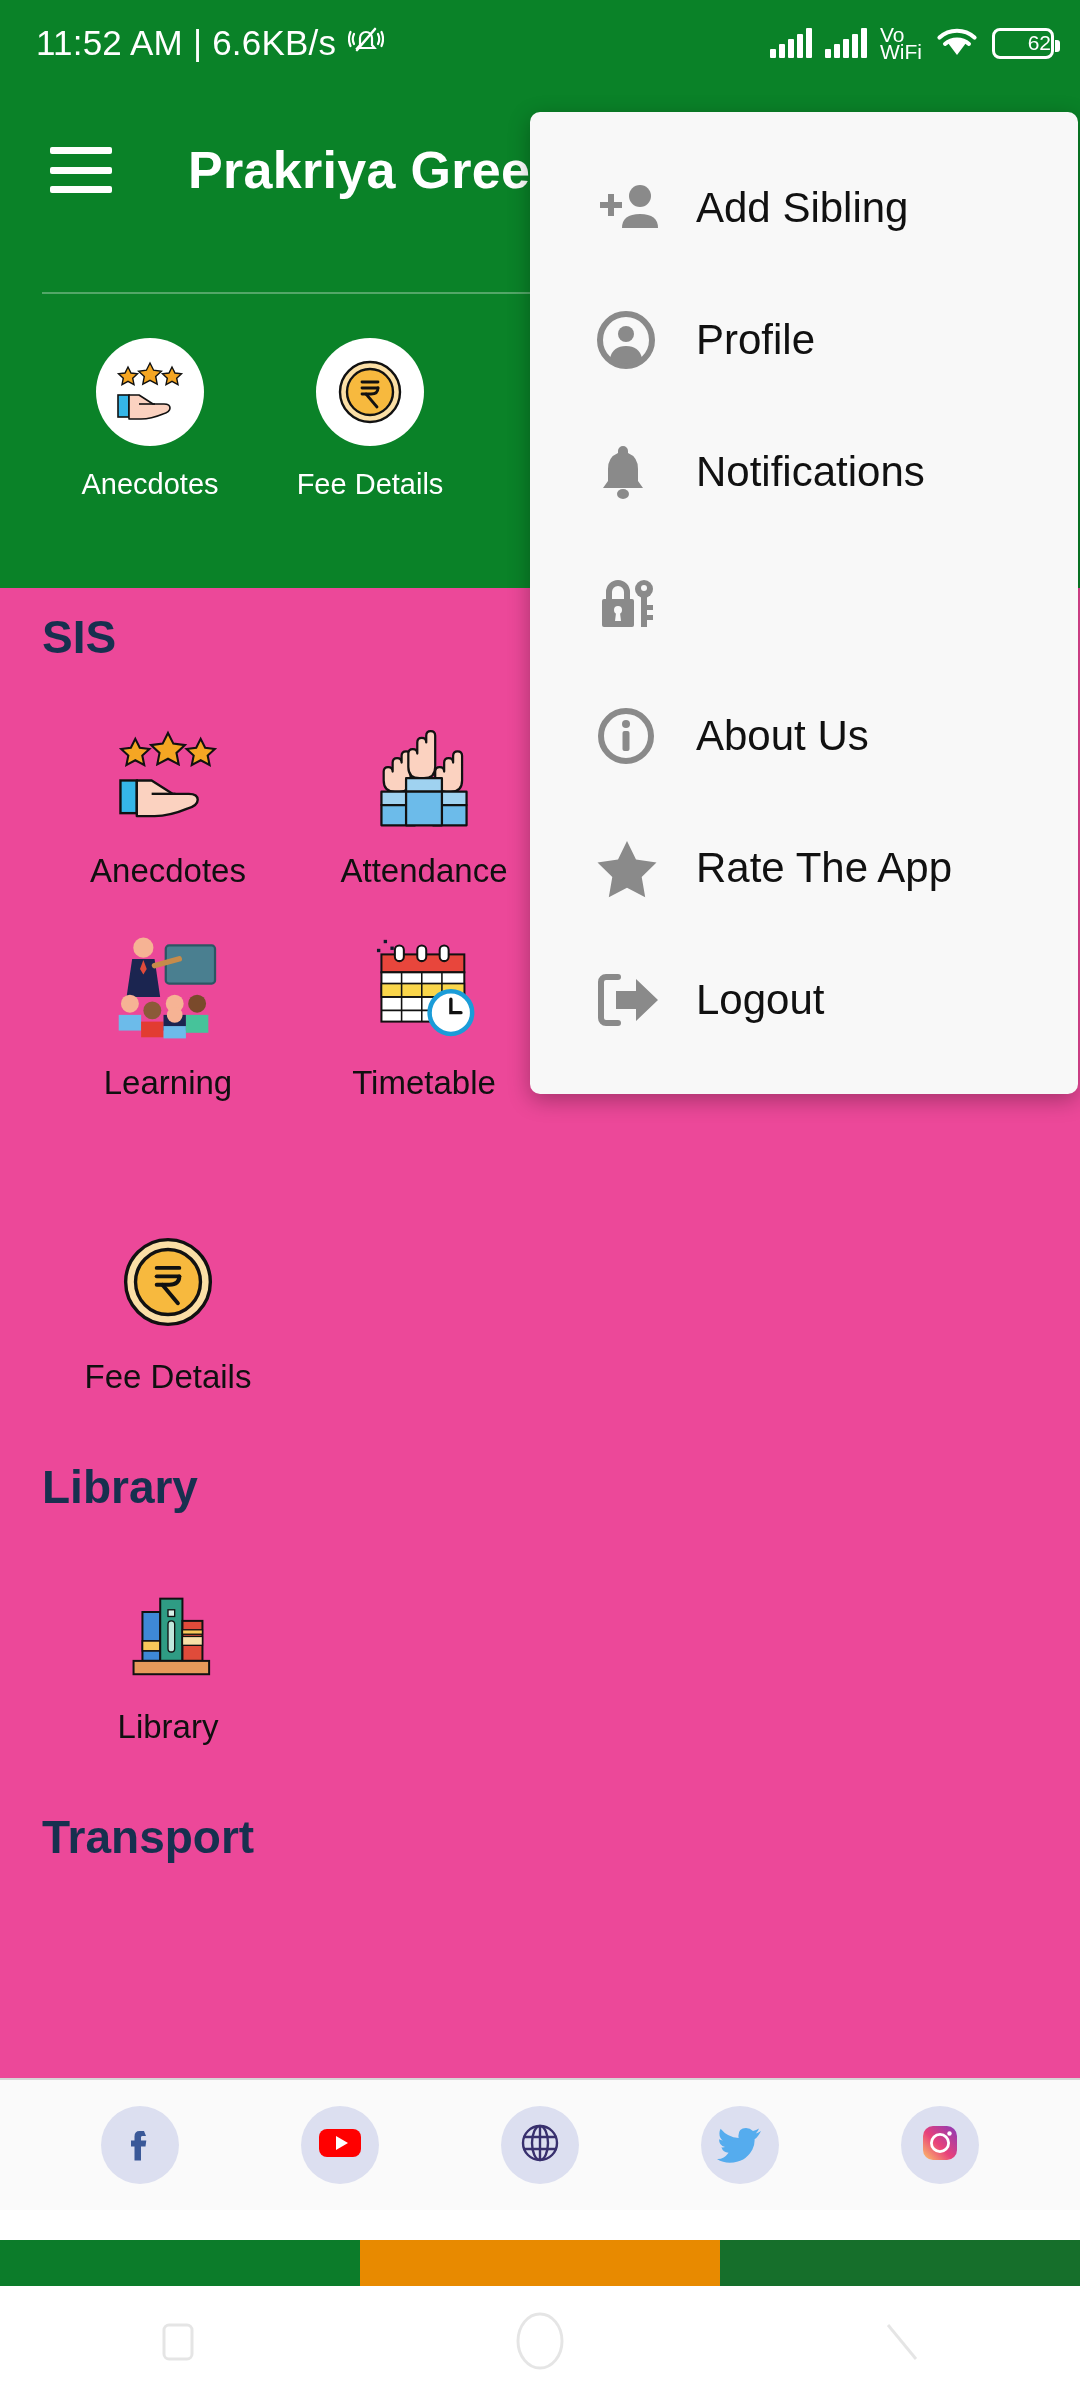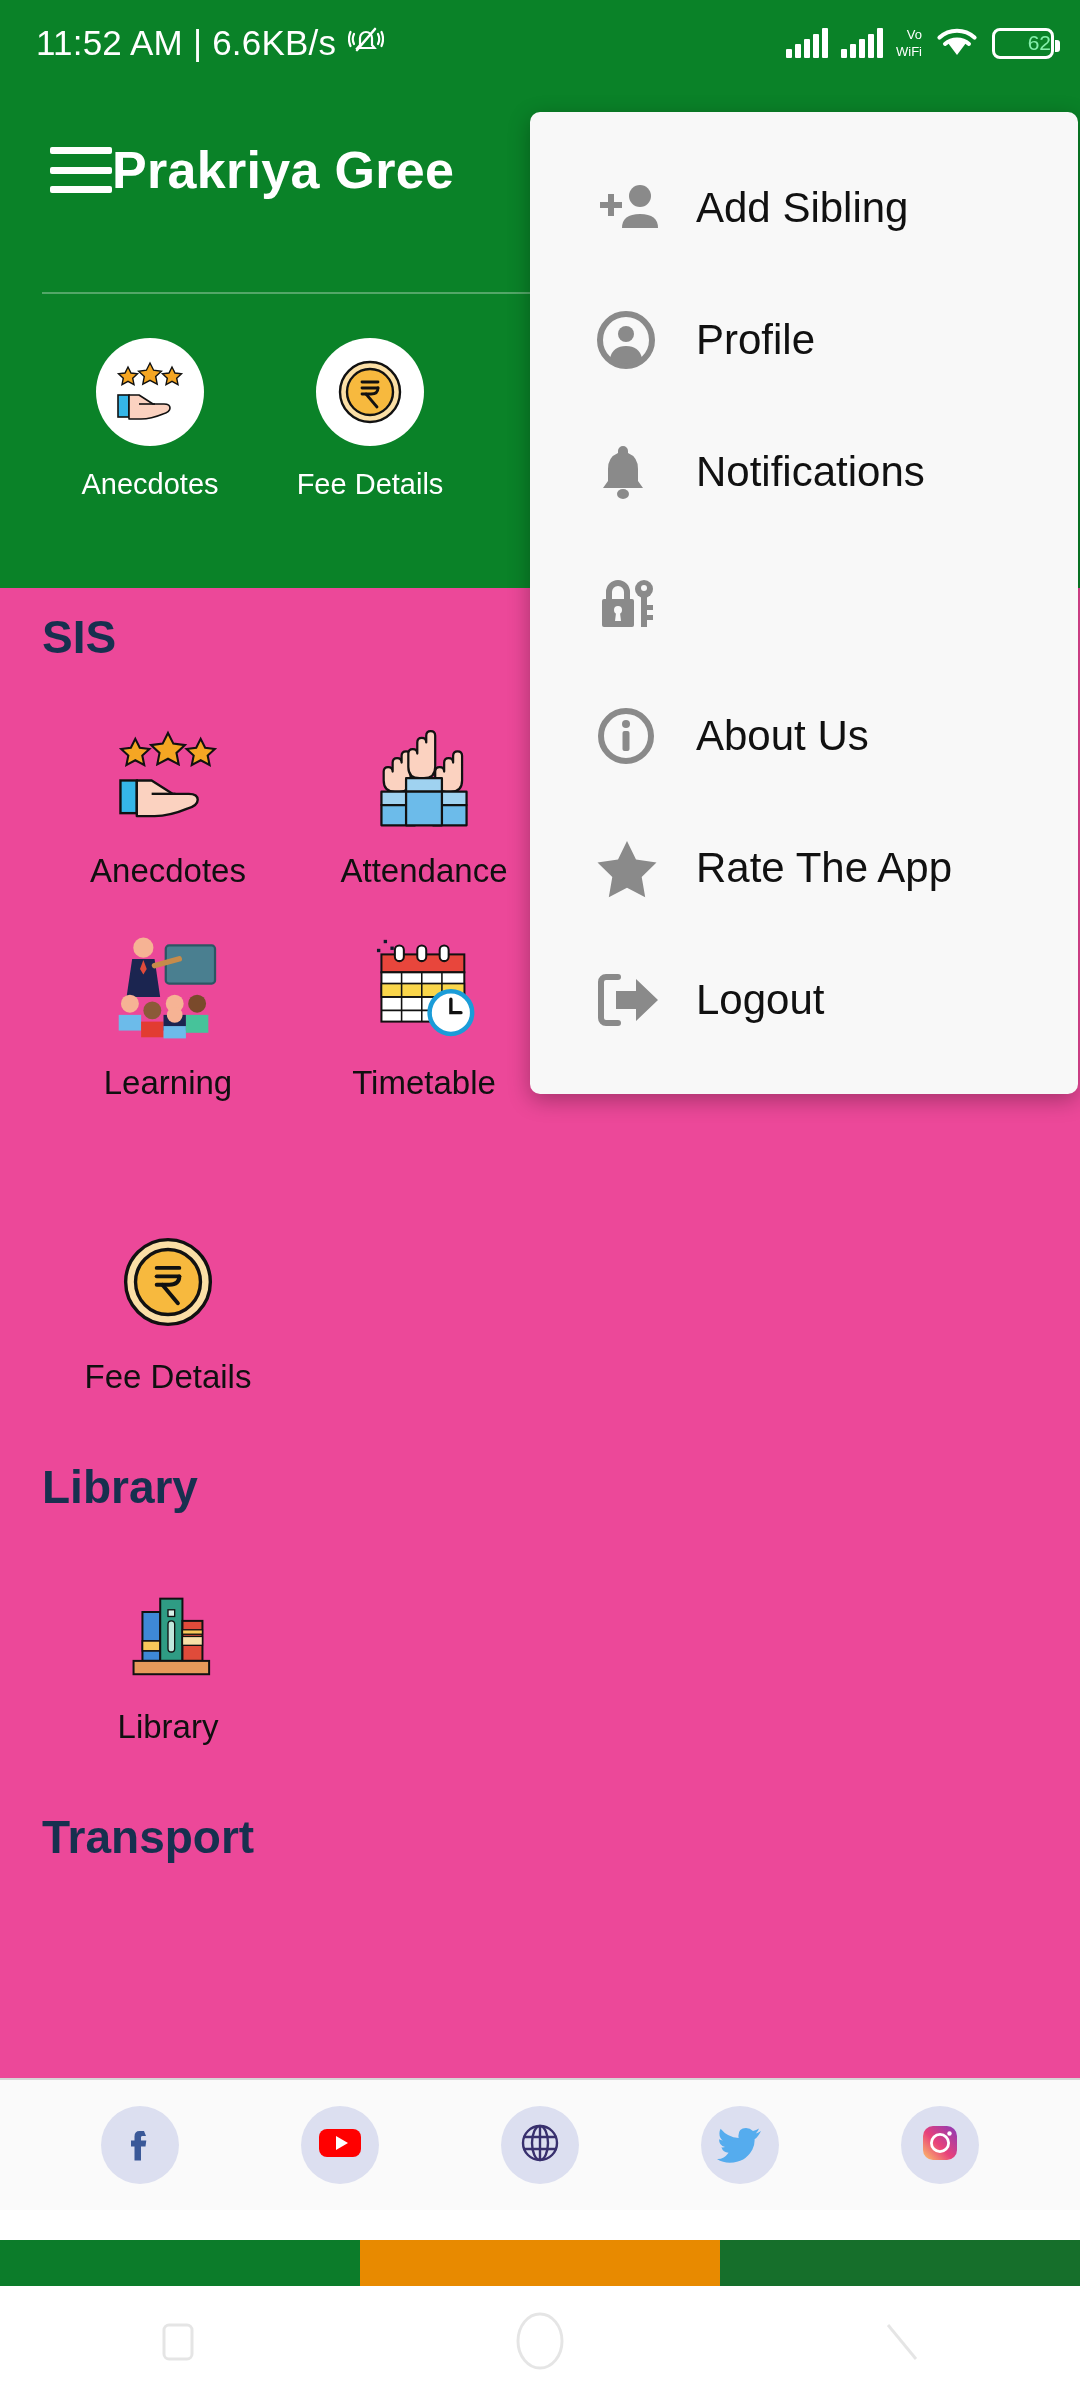--- a/index.html
+++ b/index.html
@@ -22,39 +22,39 @@
     padding:0 26px 0 36px; color:#ffffff;
   }
   .status-left { display:flex; align-items:center; gap:10px;
     font-size:35px; font-weight:400; letter-spacing:.2px; white-space:nowrap; }
   .status-right { display:flex; align-items:center; gap:13px; }
   .sig { display:flex; align-items:flex-end; gap:3px; height:30px; }
   .sig i { display:block; width:6px; background:#fff; border-radius:1px; }
   .sig i:nth-child(1){height:9px} .sig i:nth-child(2){height:14px}
   .sig i:nth-child(3){height:19px} .sig i:nth-child(4){height:24px}
   .sig i:nth-child(5){height:30px}
-  .vowifi { font-size:13px; line-height:17px; text-align:right; font-weight:500; }
+  .vowifi { font-size:21px; line-height:17px; text-align:left; font-weight:500; }
   .batt {
     width:62px; height:31px; border:3px solid #fff; border-radius:8px;
     position:relative; display:flex; align-items:center; justify-content:center;
-    font-size:21px; font-weight:500; color:#86efac;
+    font-size:21px; font-weight:500; color:#ffffff;
   }
   .batt::after{ content:""; position:absolute; right:-9px; top:9px;
     width:5px; height:12px; background:#fff; border-radius:0 3px 3px 0; }
   .batt-fill { position:absolute; left:2px; top:2px; bottom:2px; width:62%;
     background:rgba(255,255,255,.35); border-radius:4px; }
   .batt span { position:relative; z-index:2; }
 
   
   .appbar { position:absolute; top:110px; left:0; width:1080px; height:120px;
     display:flex; align-items:center; }
   .hamburger { margin-left:50px; width:62px; height:46px;
     display:flex; flex-direction:column; justify-content:space-between; }
   .hamburger span { display:block; height:7px; background:#fff; border-radius:2px; }
-  .appbar-title { color:#fff; font-size:52px; font-weight:700;
+  .appbar-title { margin-left:76px; color:#fff; font-size:52px; font-weight:700;
     white-space:nowrap; letter-spacing:.3px; }
 
   .hdr-divider { position:absolute; top:292px; left:42px; width:996px; height:2px;
     background:rgba(255,255,255,.30); }
 
   
   .quick-row { position:absolute; top:338px; left:0; width:1080px;
     display:flex; padding-left:40px; }
   .quick-item { width:220px; display:flex; flex-direction:column; align-items:center; }
   .quick-circle { width:108px; height:108px; border-radius:50%; background:#fff;

